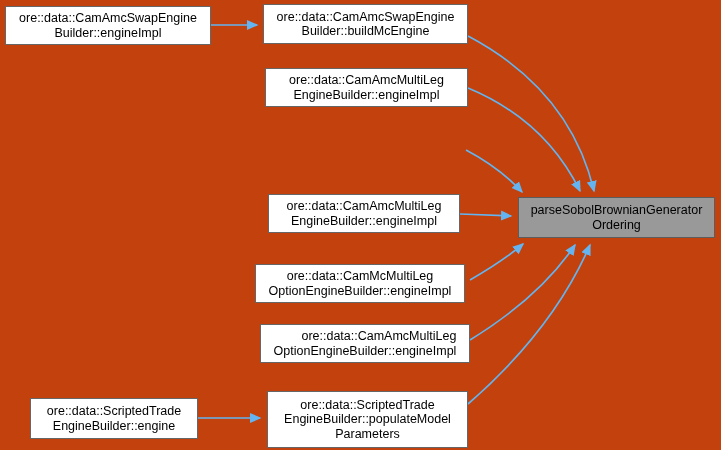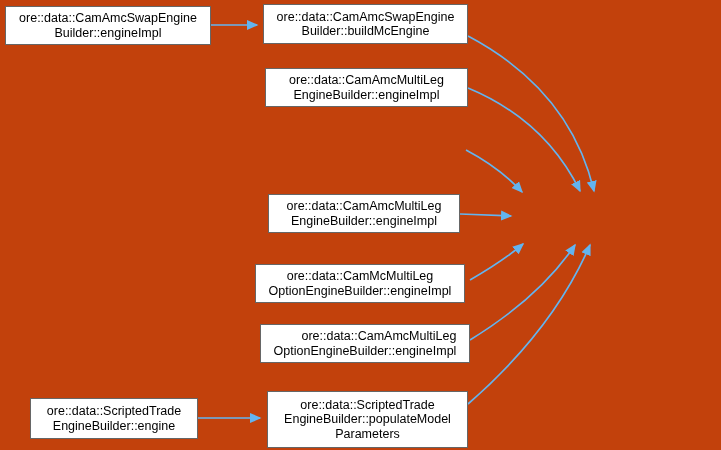--- a/index.html
+++ b/index.html
@@ -86,14 +86,16 @@
   <div class="node" style="left:260px; top:324px; width:210px; height:39px;text-align:right;">ore::data::CamAmcMultiLeg
 OptionEngineBuilder::engineImpl</div>
 
   <div class="node" style="left:267px; top:391px; width:201px; height:57px;">ore::data::ScriptedTrade
 EngineBuilder::populateModel
 Parameters</div>
 
   <div class="node" style="left:30px; top:398px; width:168px; height:41px;">ore::data::ScriptedTrade
 EngineBuilder::engine</div>
 
+  <div class="node highlight" style="left:518px; top:197px; width:197px; height:41px;">parseSobolBrownianGenerator
+Ordering</div>
 
 </div>
 
 </body></html>

